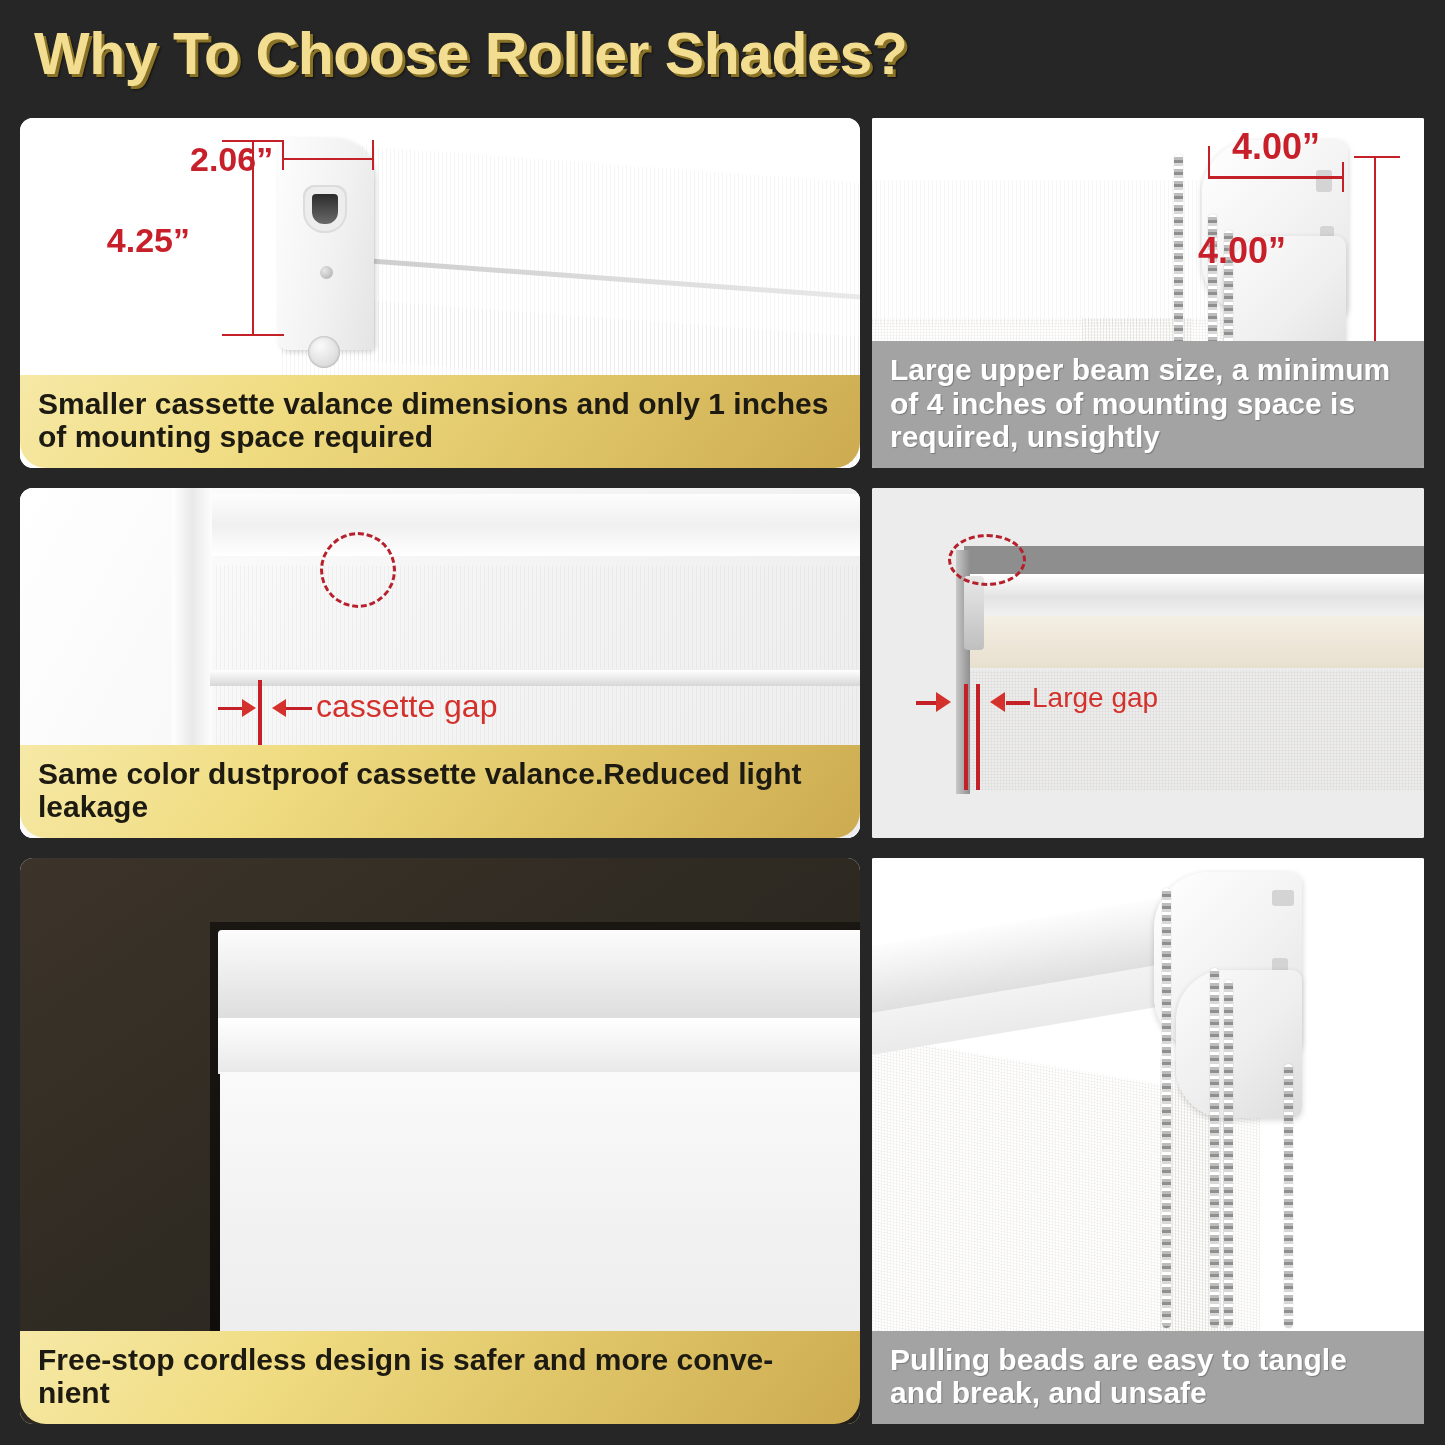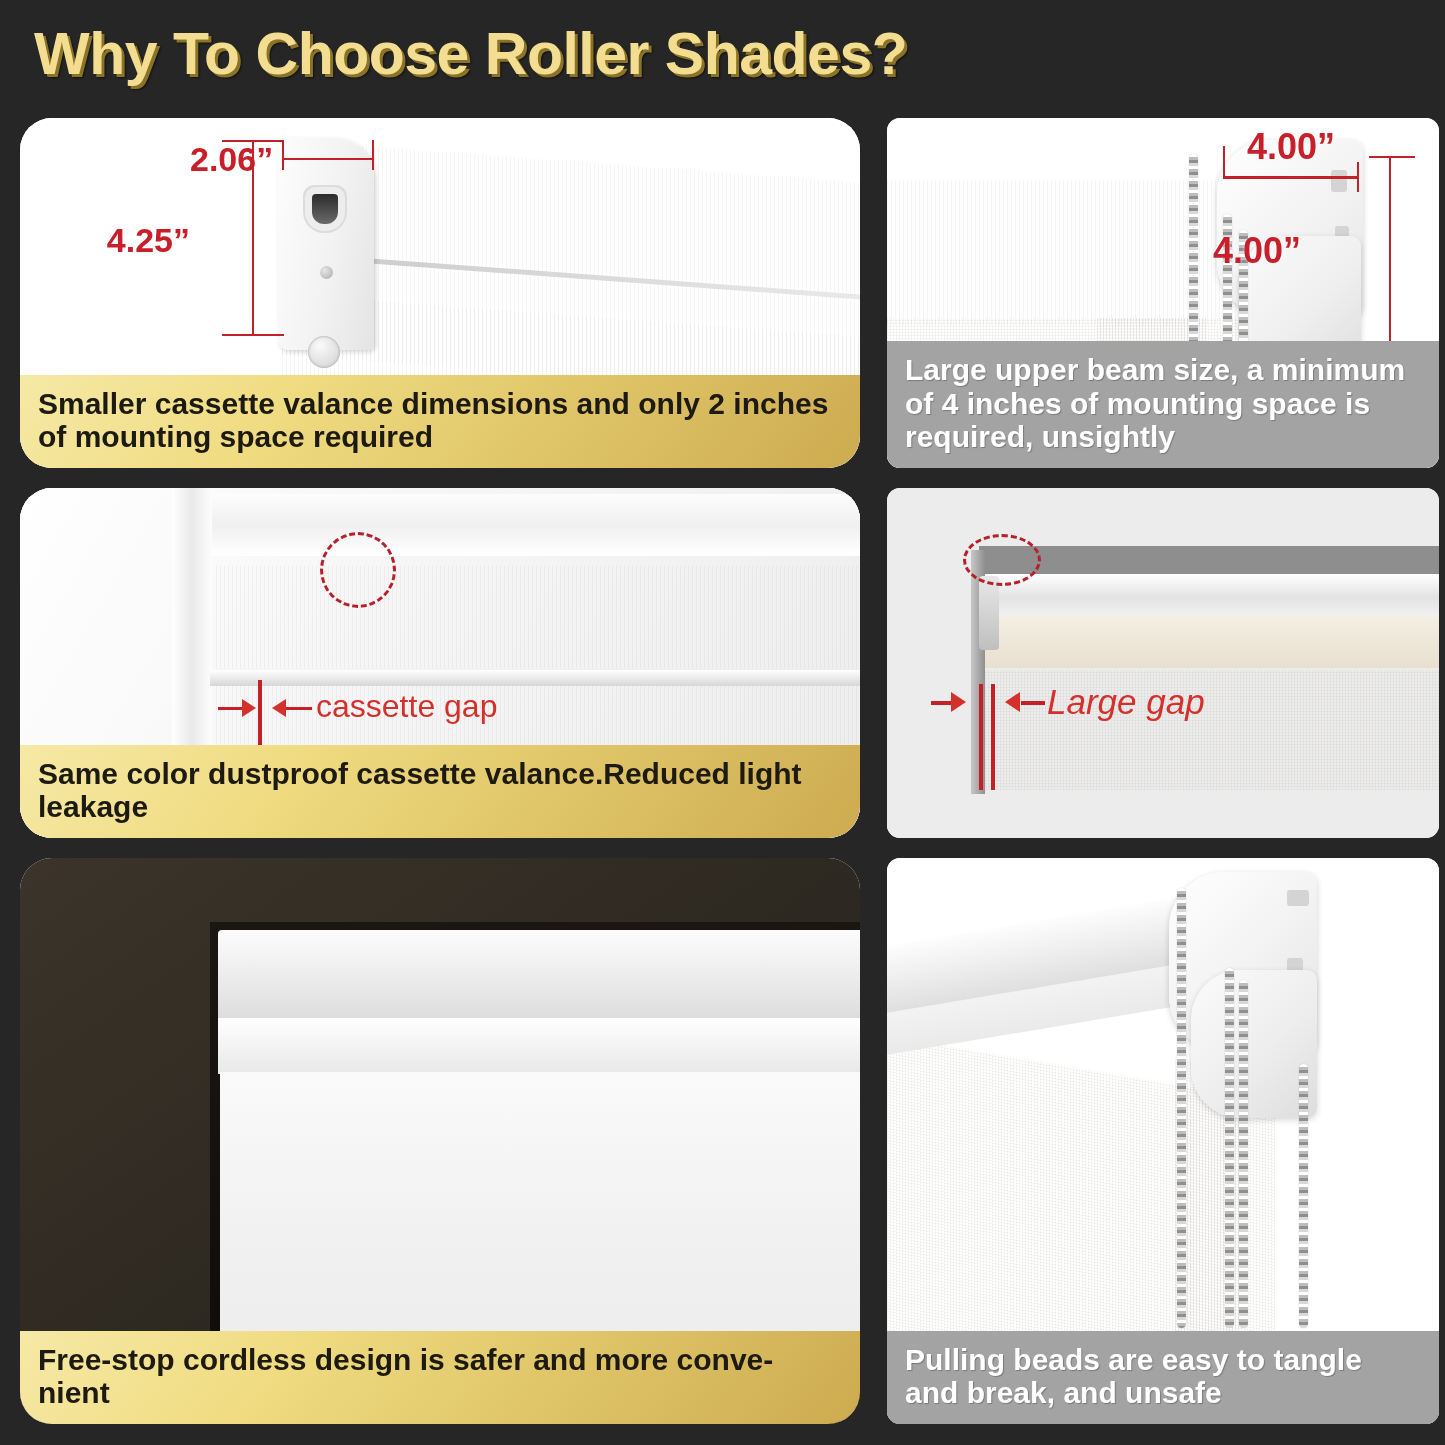--- a/index.html
+++ b/index.html
@@ -15,22 +15,22 @@
   .title-bar { position: absolute; left: 0; top: 0; width: 1445px; height: 112px; }
   .title-text {
     position: absolute; left: 34px; top: 20px;
     font-size: 59px; font-weight: bold; letter-spacing: -0.5px;
     color: #f3dd90; white-space: nowrap;
     text-shadow: 3px 3px 0 #8a7327, 4px 4px 2px rgba(0,0,0,.55);
   }
 
   
   .panel { position: absolute; overflow: hidden; background: #fff; }
-  .panel.rounded { border-radius: 32px; }
-  .panel.square  { border-radius: 13px; margin-left: 15px; }
+  .panel.rounded { border-radius: 13px; }
+  .panel.square  { border-radius: 2px; }
 
   .media { position: absolute; left: 0; top: 0; width: 100%; height: 100%; overflow: hidden; }
 
   
   .cap {
     position: absolute; left: 0; bottom: 0; width: 100%;
     padding: 12px 16px 14px 18px;
     font-weight: bold; line-height: 1.12;
   }
   .cap-gold {
@@ -241,21 +241,21 @@
       <div class="rline" style="left:262px; top:22px; width:2px; height:30px;"></div>
       <div class="rline" style="left:352px; top:22px; width:2px; height:30px;"></div>
       <div class="rline" style="left:262px; top:40px; width:92px; height:2px;"></div>
       <div class="dimtxt" style="left:170px; top:22px; font-size:34px;">2.06”</div>
 
       <div class="rline" style="left:232px; top:22px; width:2px; height:196px;"></div>
       <div class="rline" style="left:202px; top:22px; width:62px; height:2px;"></div>
       <div class="rline" style="left:202px; top:216px; width:62px; height:2px;"></div>
       <div class="dimtxt" style="left:170px; top:103px; font-size:34px; transform:translateX(-100%);">4.25”</div>
     </div>
-    <div class="cap cap-gold">Smaller cassette valance dimensions and only 2 inches of mounting space required</div>
+    <div class="cap cap-gold">Smaller cassette valance dimensions and only 1 inches of mounting space required</div>
   </div>
 
   <div class="panel square" style="left:872px; top:118px; width:552px; height:350px;">
     <div class="media">
       <div class="p2-wall"></div>
       <div class="p2-fabric-top texture-h"></div>
       <div class="p2-fabric-mid texture-h"></div>
       <div class="p2-fabric-cream weave"></div>
       <div class="p2-tan weave"></div>
 
@@ -319,21 +319,21 @@
       <div class="dashed-ring" style="left:76px; top:46px; width:78px; height:52px;"></div>
 
       <div class="rline" style="left:92px; top:196px; width:4px; height:106px;"></div>
       <div class="rline" style="left:104px; top:196px; width:4px; height:106px;"></div>
       <div class="rline" style="left:44px; top:213px; width:22px; height:4px;"></div>
       <div style="position:absolute; left:64px; top:204px; width:0;height:0;
                   border-left:15px solid #d4302c; border-top:10px solid transparent; border-bottom:10px solid transparent;"></div>
       <div class="rline" style="left:134px; top:213px; width:24px; height:4px;"></div>
       <div style="position:absolute; left:118px; top:204px; width:0;height:0;
                   border-right:15px solid #d4302c; border-top:10px solid transparent; border-bottom:10px solid transparent;"></div>
-      <div class="gaptxt" style="left:160px; top:194px; font-size:35px;font-style:italic;">Large gap</div>
+      <div class="gaptxt" style="left:160px; top:194px; font-size:28px;">Large gap</div>
     </div>
   </div>
 
   <div class="panel square" style="left:872px; top:858px; width:552px; height:566px;">
     <div class="media">
       <div class="p6-bg"></div>
       <div class="p6-fabric weave"></div>
       <div class="p6-tan weave"></div>
       <div class="p6-topfab texture-h"></div>
       <div class="p6-roll texture-h"></div>

